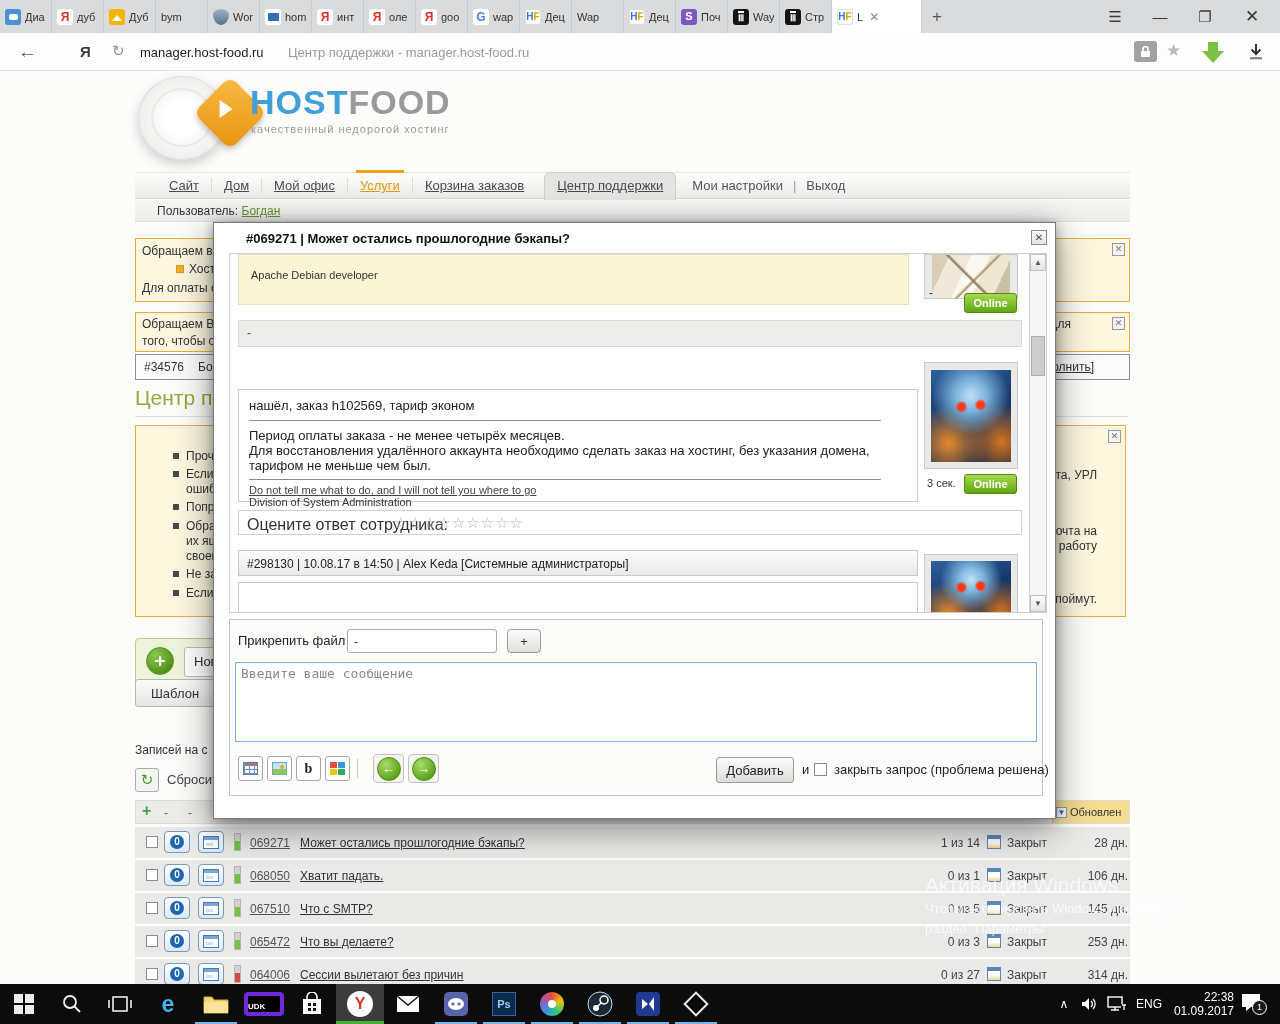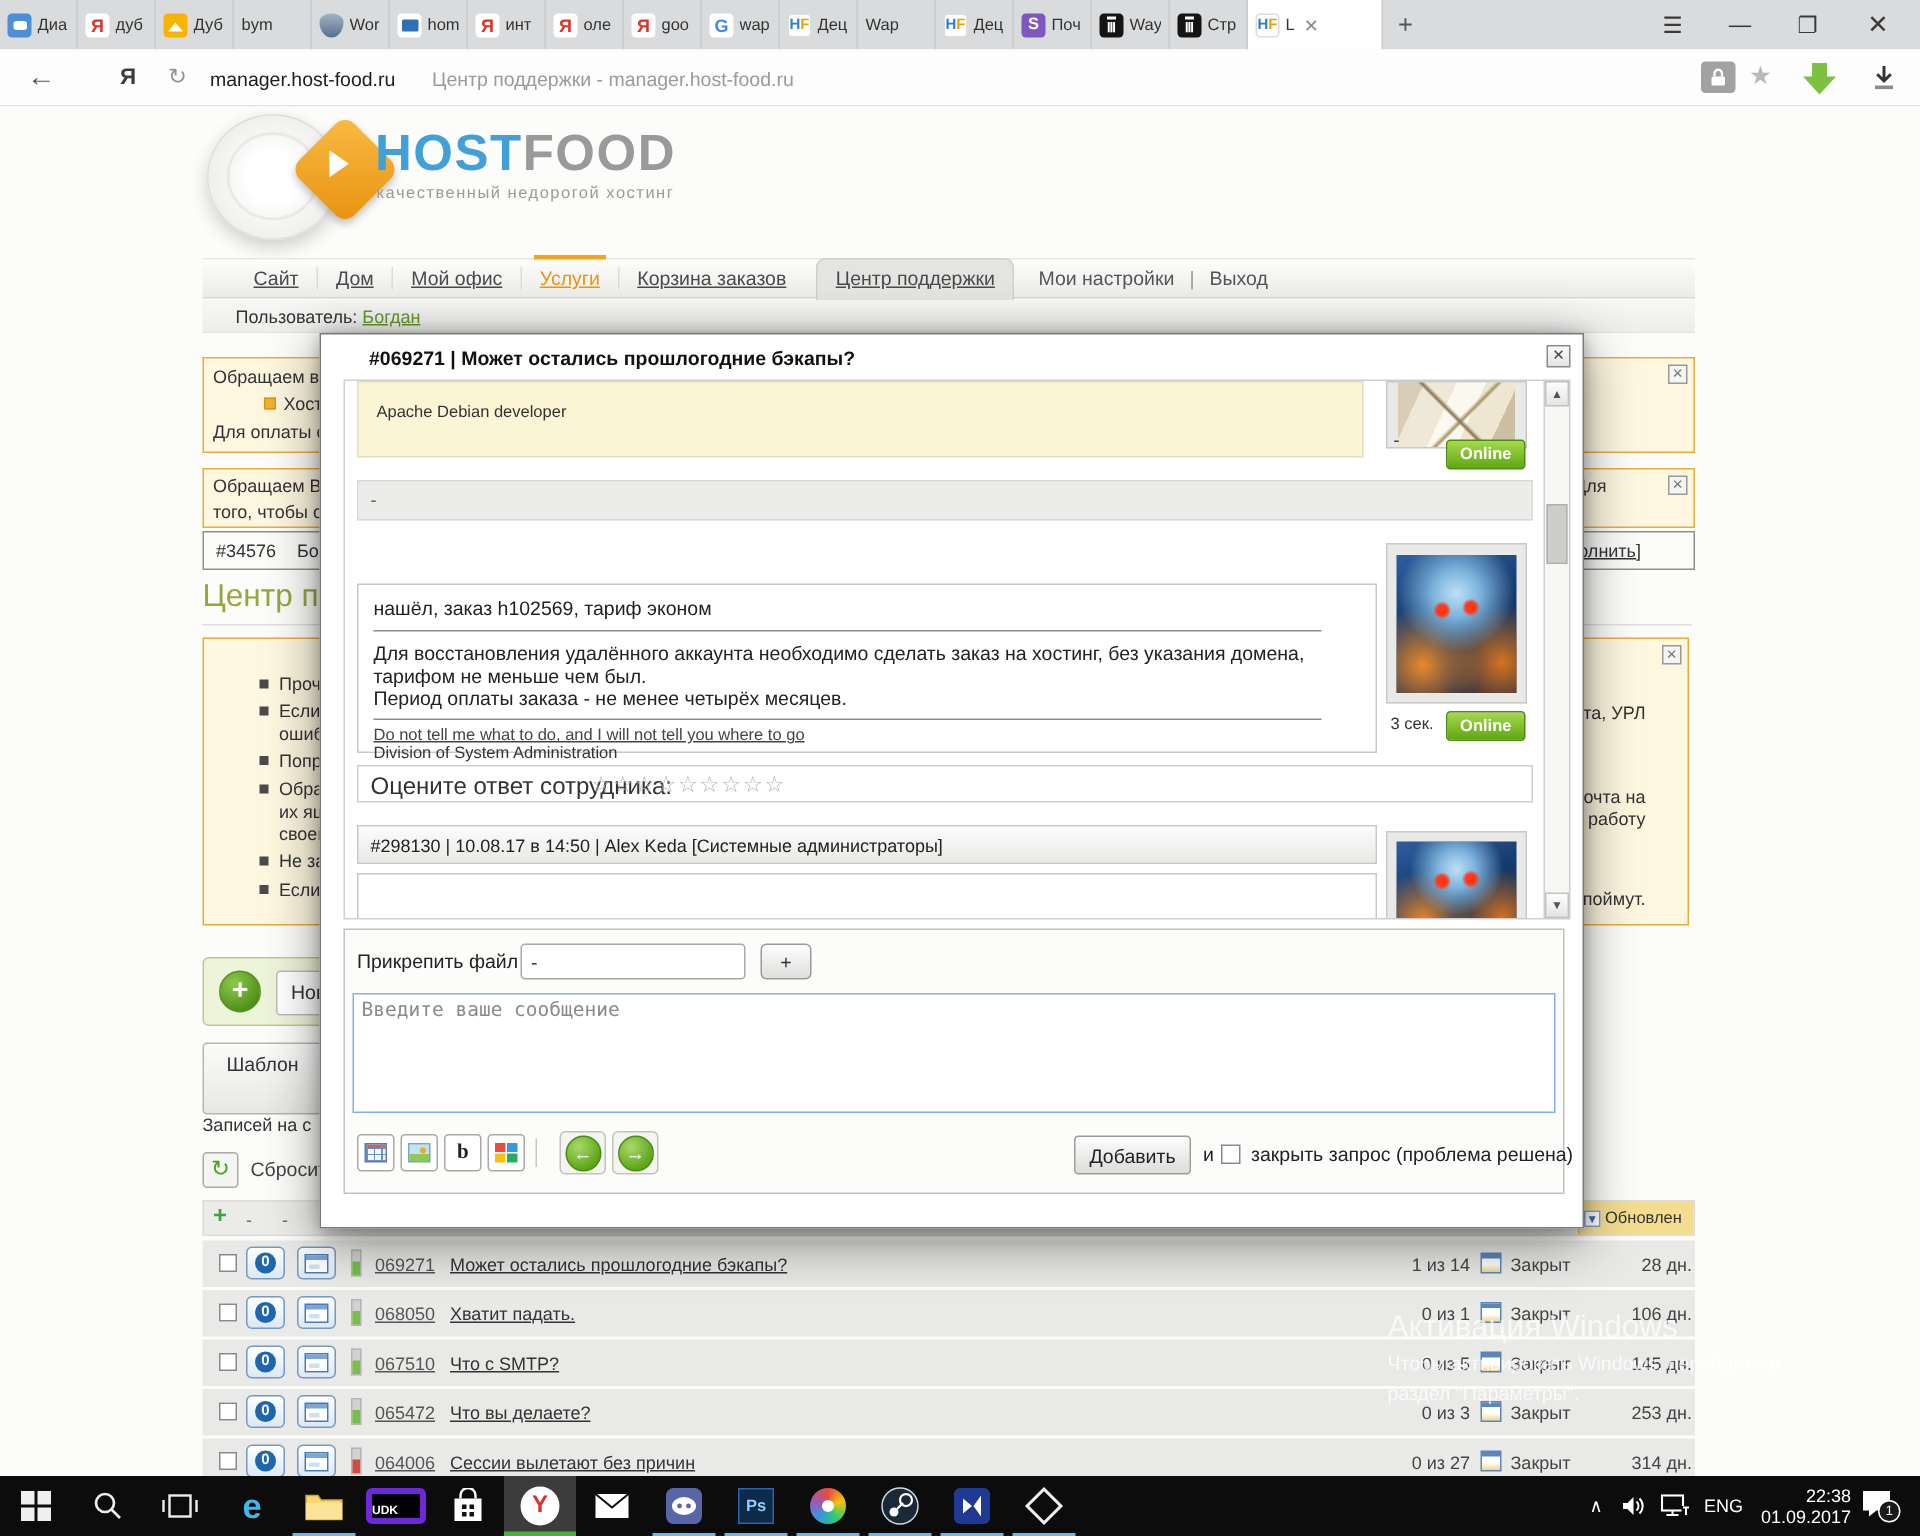--- a/index.html
+++ b/index.html
@@ -68,21 +68,21 @@
   .blt { position:absolute; width:6px; height:6px; background:#4a4a4a; }
   .osq { display:inline-block; width:8px; height:8px; background:#f2b02c; border:1px solid #d89a1a; margin-right:5px; }
 
   .row34576 { left:135px; top:283px; width:995px; height:26px; background:#fbfbf9; border:1px solid #8f8f8f; }
   .heading-frag { left:135px; top:315px; font-size:21px; color:#94a83d; }
   .hrline { left:135px; top:345px; width:993px; border-top:1px solid #e0e0dc; }
 
   .newbox { left:135px; top:567px; width:118px; height:46px; background:#eef4da; border:1px solid #b9cc8e; border-radius:4px; }
   .pluscircle { position:absolute; left:10px; top:8px; width:28px; height:28px; border-radius:50%; background:radial-gradient(circle at 35% 30%,#8cc94c,#4e8f1a 75%); border:1px solid #53941c; color:#fff; font-size:19px; font-weight:bold; text-align:center; line-height:26px; cursor:pointer; }
   .newlbl { position:absolute; left:48px; top:8px; width:68px; height:30px; background:#fff; border:1px solid #bbb; border-radius:3px; font-size:13px; color:#333; padding:6px 0 0 9px; overflow:hidden; cursor:pointer; }
-  .tplbtn { left:135px; top:624px; width:80px; height:48px; background:linear-gradient(#fbfbfa,#e7e7e5); border:1px solid #b5b5b3; border-radius:3px; font-size:13px; color:#333; text-align:center; padding-top:6px; cursor:pointer; }
+  .tplbtn { left:135px; top:608px; width:80px; height:28px; background:linear-gradient(#fbfbfa,#e7e7e5); border:1px solid #b5b5b3; border-radius:3px; font-size:13px; color:#333; text-align:center; padding-top:6px; cursor:pointer; }
   .records { left:135px; top:672px; font-size:12px; color:#333; }
   .resetbtn { left:135px; top:697px; width:24px; height:24px; border:1px solid #aaa; border-radius:3px; background:#f4f4f2; color:#4b9e22; font-size:15px; text-align:center; line-height:21px; cursor:pointer; }
   .resetlbl { left:167px; top:701px; font-size:13px; color:#444; }
 
   
   .thead { left:135px; top:729px; width:995px; height:24px; background:#ebebe9; border:1px solid #dcdcda; }
   .thplus { position:absolute; left:6px; top:1px; color:#3ba53b; font-size:16px; font-weight:bold; cursor:pointer; }
   .thdash { position:absolute; top:5px; font-size:12px; color:#666; }
   .updcell { position:absolute; right:0; top:0; width:77px; height:22px; background:#f5dd90; border-left:1px solid #d8bd6a; display:flex; align-items:center; gap:3px; padding-left:3px; cursor:pointer; }
   .sorticon { width:11px; height:11px; background:#fff; border:1px solid #8aa0c0; color:#2f6fb8; font-size:8px; line-height:9px; text-align:center; }
@@ -489,22 +489,22 @@
               <div class="pavatar"></div>
             </div>
           <span class="mtime" style="left:699px; top:32px; font-size:12px;">-</span>
           <span class="onl" style="left:734px; top:39px;">Online</span>
 
           <div class="seprow">-</div>
 
           <div class="msgbody" style="top:135px; height:113px;">
             <div>нашёл, заказ h102569, тариф эконом</div>
             <hr class="bhr">
+            <div>Период оплаты заказа - не менее четырёх месяцев.</div>
             <div>Для восстановления удалённого аккаунта необходимо сделать заказ на хостинг, без указания домена, тарифом не меньше чем был.</div>
-            <div>Период оплаты заказа - не менее четырёх месяцев.</div>
             <hr class="bhr" style="margin:6px 0 4px;">
             <div class="sig1">Do not tell me what to do, and I will not tell you where to go</div>
             <div class="sig2">Division of System Administration</div>
           </div>
           <div class="avframe" style="top:108px; height:107px;">
               <div class="tavatar"></div>
             </div>
           <span class="mtime" style="left:697px; top:223px;">3 сек.</span>
           <span class="onl" style="left:734px; top:220px;">Online</span>
 

